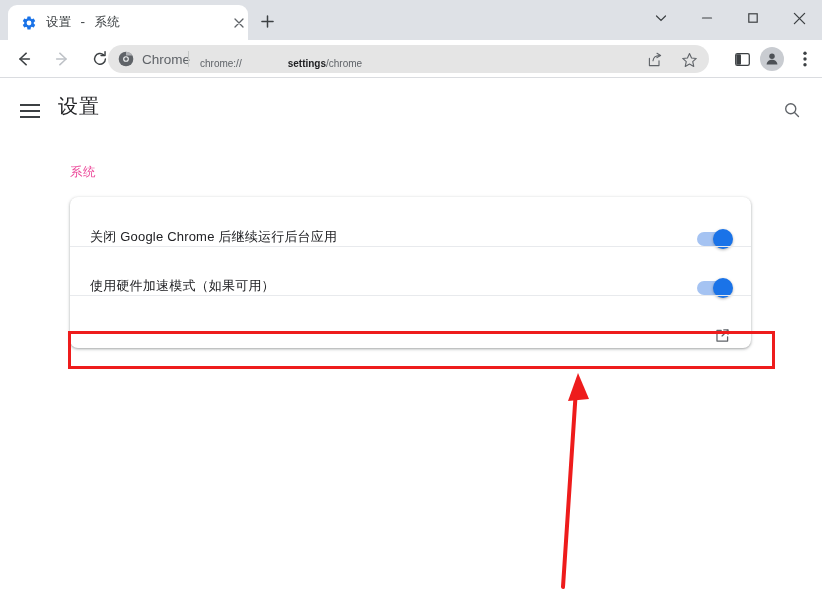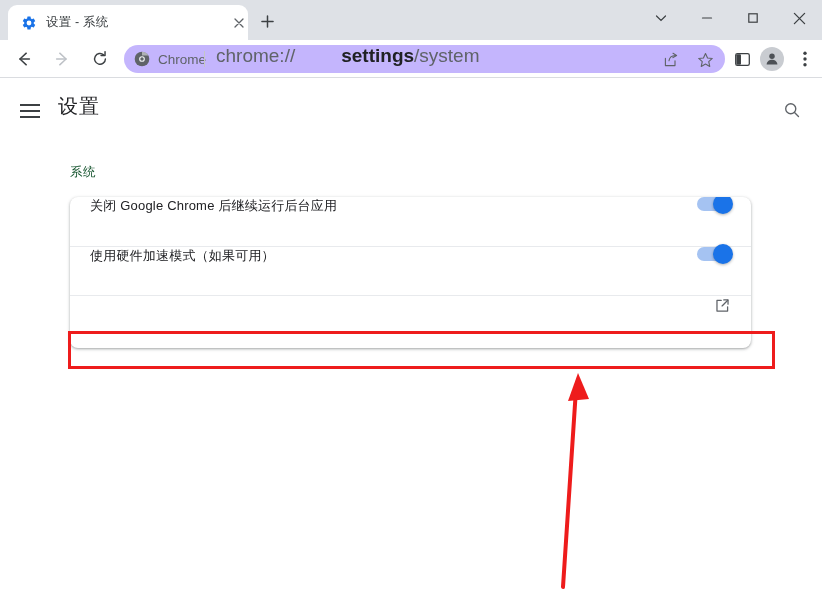--- a/index.html
+++ b/index.html
@@ -13,21 +13,21 @@
 
   
   .tabstrip {
     position: absolute; left: 0; top: 0; width: 822px; height: 40px;
     background: #dee1e6;
   }
   .tab {
     position: absolute; left: 8px; top: 5px; width: 240px; height: 35px;
     background: #ffffff;
     border-radius: 9px 9px 0 0;
-    display: flex; align-items: center;
+    display: flex; align-items: center; font-family: Liberation Mono, monospace;
   }
   .tab-favicon {
     position: absolute; left: 13px; top: 10px; width: 16px; height: 16px;
   }
   .tab-title {
     position: absolute; left: 38px; top: 0; height: 35px;
     display: flex; align-items: center;
     font-size: 12.5px; color: #3c4043; white-space: nowrap;
     letter-spacing: .2px;
   }
@@ -55,38 +55,38 @@
     position: absolute; left: 0; top: 40px; width: 822px; height: 38px;
     background: #ffffff;
     border-bottom: 1px solid #dadce0;
   }
   .nav-btn {
     position: absolute; top: 3px; width: 32px; height: 32px;
     display: flex; align-items: center; justify-content: center;
     border-radius: 50%;
   }
   .omnibox {
-    position: absolute; left: 124px; top: 5px; width: 601px; height: 28px;
-    background: #c4b5fd; border-radius: 14px;
+    position: absolute; left: 108px; top: 5px; width: 601px; height: 28px;
+    background: #e5e5e5; border-radius: 14px;
     display: flex; align-items: center; text-decoration: underline;
   }
   .omni-chromelogo { position: absolute; left: 10px; top: 6px; width: 16px; height: 16px; }
   .omni-label {
     position: absolute; left: 34px; top: 0; height: 28px;
     display: flex; align-items: center;
     font-size: 13.5px; color: #5f6368;
   }
   .omni-divider {
     position: absolute; left: 80px; top: 6px; width: 1px; height: 16px;
     background: #c4c7c5;
   }
   .omni-url {
     position: absolute; left: 92px; top: 0; height: 24px;
-    display: flex; align-items: flex-start;
-    font-size: 19px; white-space: nowrap;
+    display: flex; align-items: flex-end;
+    font-size: 10px; white-space: nowrap;
   }
   .url-dim { color: #5f6368; }
   .url-strong { color: #202124; font-weight: 600; margin-left: 46px; }
   .omni-action {
     position: absolute; top: 4px; width: 22px; height: 22px;
     display: flex; align-items: center; justify-content: center;
   }
   .tb-right {
     position: absolute; top: 4px; width: 30px; height: 30px;
     display: flex; align-items: center; justify-content: center;
@@ -107,34 +107,34 @@
   .page-title {
     position: absolute; left: 58px; top: 14px;
     font-size: 20px; color: #202124; letter-spacing: 1px;
   }
   .search-icon-btn {
     position: absolute; left: 778px; top: 17px; width: 28px; height: 28px;
     display: flex; align-items: center; justify-content: center;
   }
   .section-heading {
     position: absolute; left: 70px; top: 85px;
-    font-size: 12.5px; color: #14532d; letter-spacing: .5px;
+    font-size: 12.5px; color: #ec4899; letter-spacing: .5px;
   }
 
   
   .card {
     position: absolute; left: 70px; top: 118px; width: 681px; height: 151px;
     background: #ffffff;
     border-radius: 8px;
     box-shadow: 0 1px 2px rgba(60,64,67,.30), 0 1px 3px 1px rgba(60,64,67,.15);
     overflow: hidden;
   }
   .row {
     position: relative; height: 49px;
-    display: flex; align-items: flex-start;
+    display: flex; align-items: flex-end;
     padding: 0 20px 0 20px;
   }
   .row + .row { border-top: 1px solid #e8eaed; font-family: Liberation Serif, serif; }
   .row-label {
     font-size: 13px; color: #202124; letter-spacing: .2px;
     white-space: nowrap;
   }
   .row-spacer { flex: 1; }
 
   
@@ -243,21 +243,21 @@
           <circle cx="12" cy="12" r="4.3" fill="#f1f3f4"></circle>
           <circle cx="12" cy="12" r="2.6" fill="#5f6368"></circle>
           <path d="M12 1 A11 11 0 0 1 21.5 6.6 L12 6.6 Z" fill="#f1f3f4" opacity=".55"></path>
         </svg>
       </span>
       <span class="omni-label">Chrome</span>
       <span class="omni-divider"></span>
       <span class="omni-url">
         <span class="url-dim">chrome://</span>
           <span class="url-strong">settings</span>
-          <span class="url-dim">/system</span>
+          <span class="url-dim">/chrome</span>
       </span>
       <span class="omni-action" style="left:536px;">
         <svg width="16" height="16" viewBox="0 0 20 20">
           <path d="M3 8 L3 17 L15 17 L15 11" stroke="#5f6368" stroke-width="1.4" fill="none" stroke-linecap="round" stroke-linejoin="round"></path>
           <path d="M7.5 11 C8 6.5 11 4.5 15.5 4.3" stroke="#5f6368" stroke-width="1.4" fill="none" stroke-linecap="round"></path>
           <path d="M12.5 1.6 L17 4.3 L12.5 7" stroke="#5f6368" stroke-width="1.4" fill="none" stroke-linecap="round" stroke-linejoin="round"></path>
         </svg>
       </span>
       <span class="omni-action" style="left:570px;">
         <svg width="17" height="17" viewBox="0 0 20 20">

